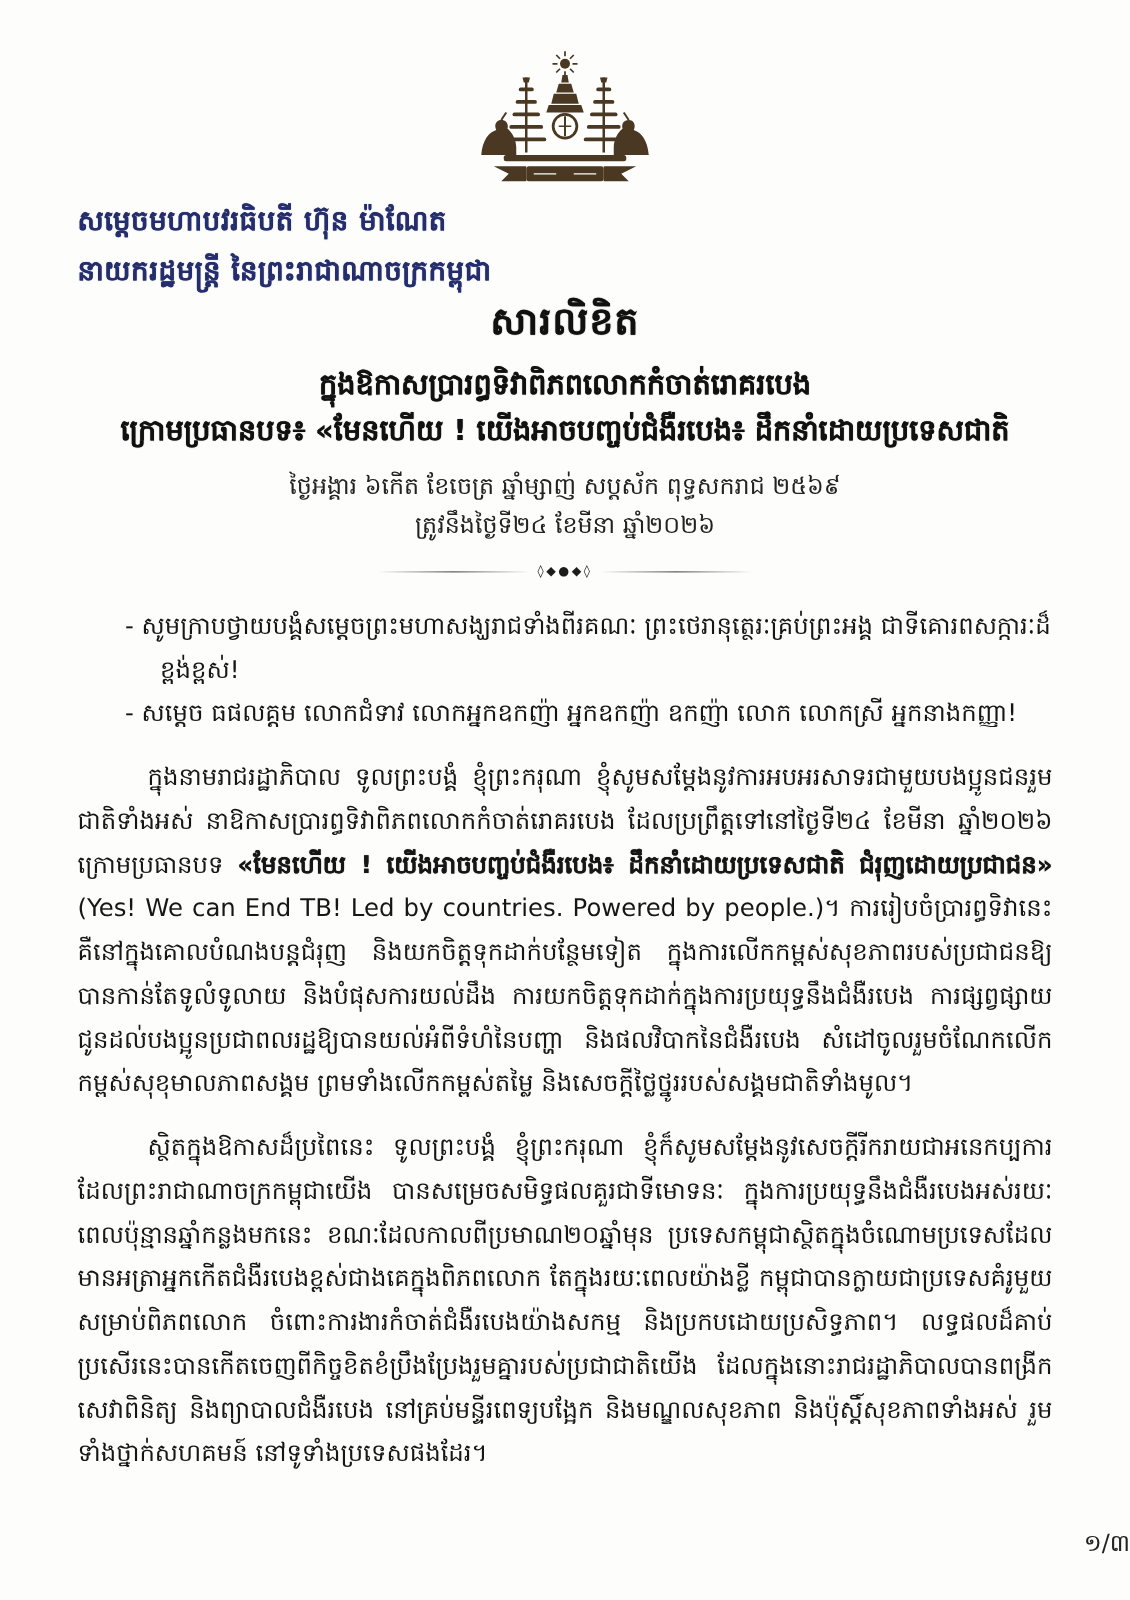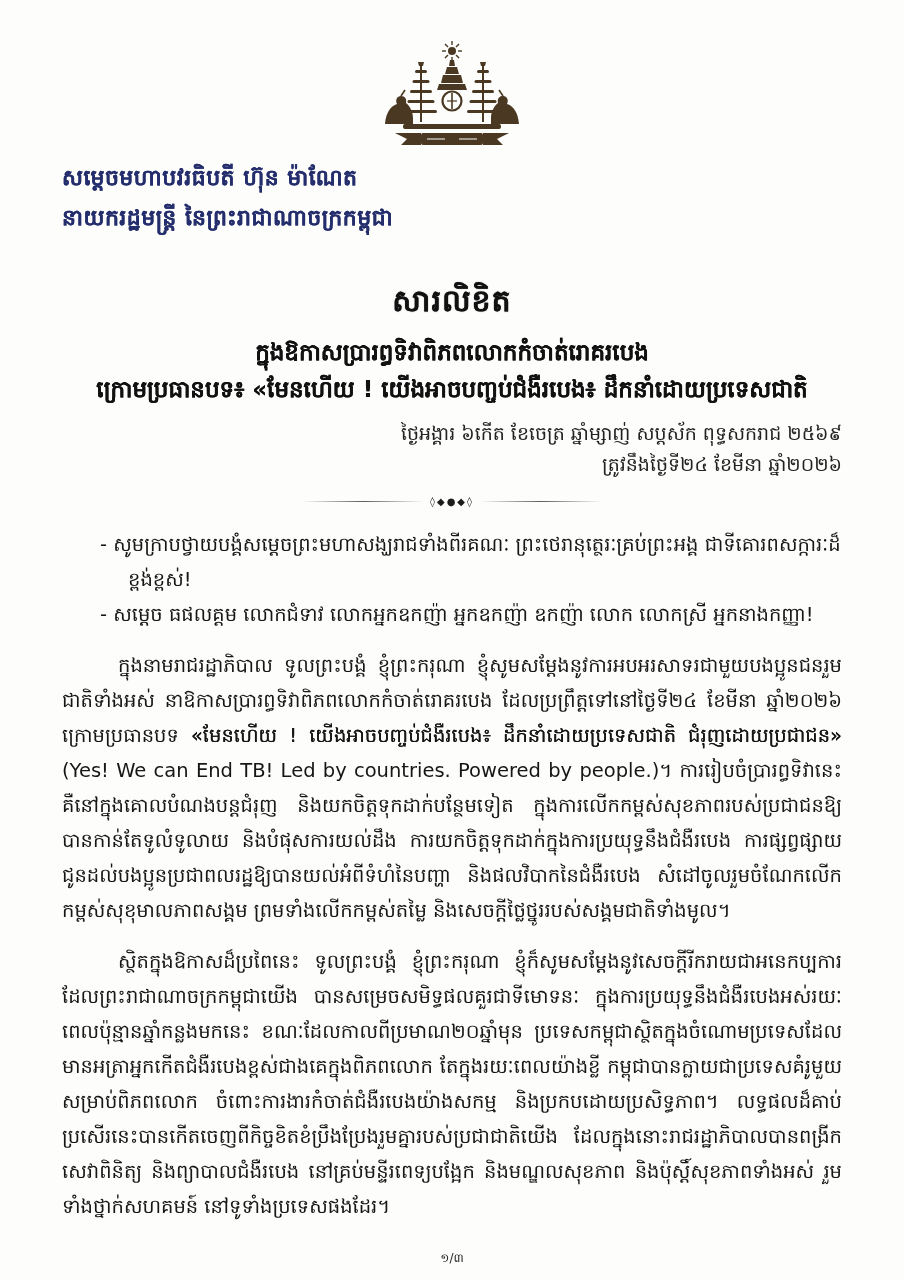--- a/index.html
+++ b/index.html
@@ -28,38 +28,38 @@
   .head-line {
     font-weight: 700;
     font-size: 22px;
     line-height: 40px;
     color: #252e6d;
     letter-spacing: 0.5px;
     text-shadow: 0 0 0.6px #252e6d;
   }
 
   
-  .title-block { text-align: center; margin-top: 44px; }
+  .title-block { text-align: center; }
   .doc-title {
     font-size: 30px;
     font-weight: 700;
     color: #111;
     letter-spacing: 1px;
     text-shadow: 0 0 0.8px #111;
   }
   .subtitle-line {
     font-size: 23px;
     font-weight: 700;
     color: #111;
     line-height: 37px;
     text-shadow: 0 0 0.6px #111;
   }
   .subtitle-block { margin-top: 8px; }
 
-  .date-block { text-align: right; margin-top: 10px; }
+  .date-block { text-align: center; margin-top: 10px; }
   .date-line {
     font-size: 19px;
     line-height: 31px;
     color: #222;
   }
 
   
   .divider {
     display: flex;
     align-items: center;
@@ -94,32 +94,32 @@
   
   .body-paragraph {
     margin-top: 16px;
     font-size: 19.5px;
     line-height: 35px;
     text-align: justify;
     text-indent: 56px;
     color: #161616;
   }
   .body-paragraph .theme-bold {
-    font-weight: 400;
+    font-weight: 700;
     text-shadow: 0 0 0.6px #111;
   }
 
   
   .page-number {
     position: absolute;
-    bottom: 12px;
+    bottom: 30px;
     left: 0;
     width: 100%;
-    text-align: center;
-    font-size: 12px;
+    text-align: right;
+    font-size: 19px;
     color: #222;
   }
 </style>
 </head>
 <body>
 
 <div class="page">
   <div class="page-inner">
 
     <div class="letterhead">

